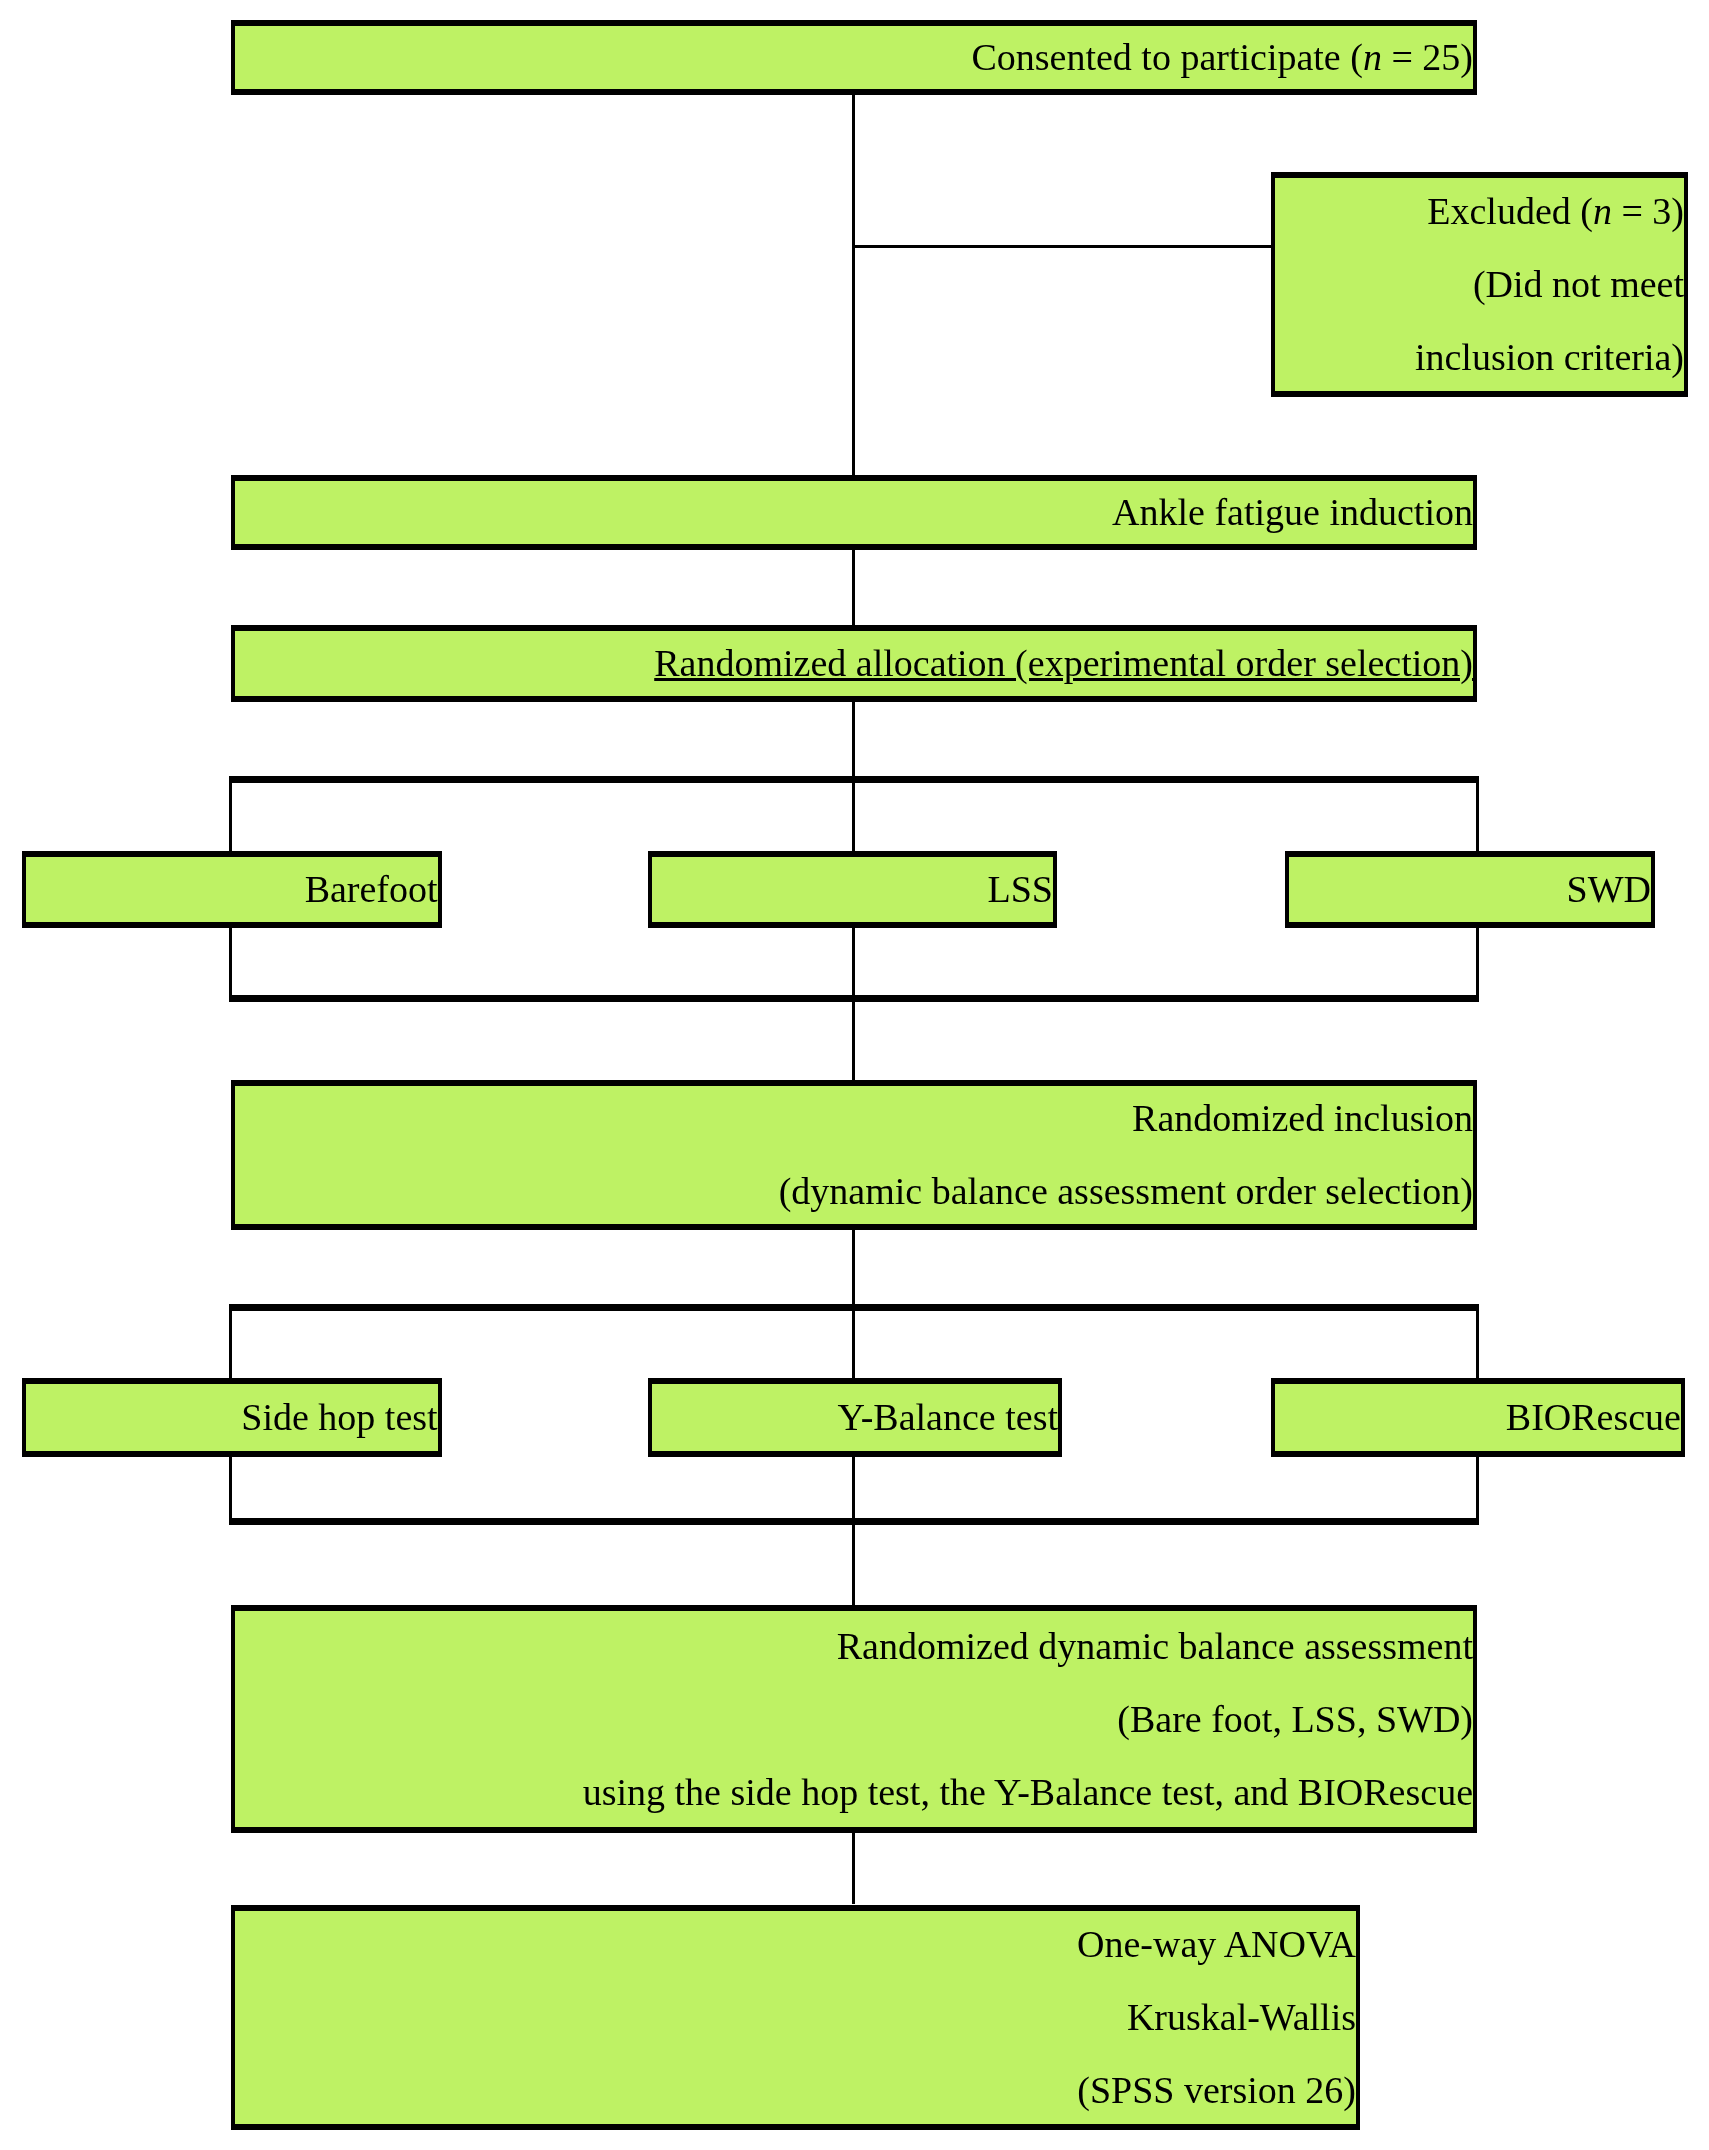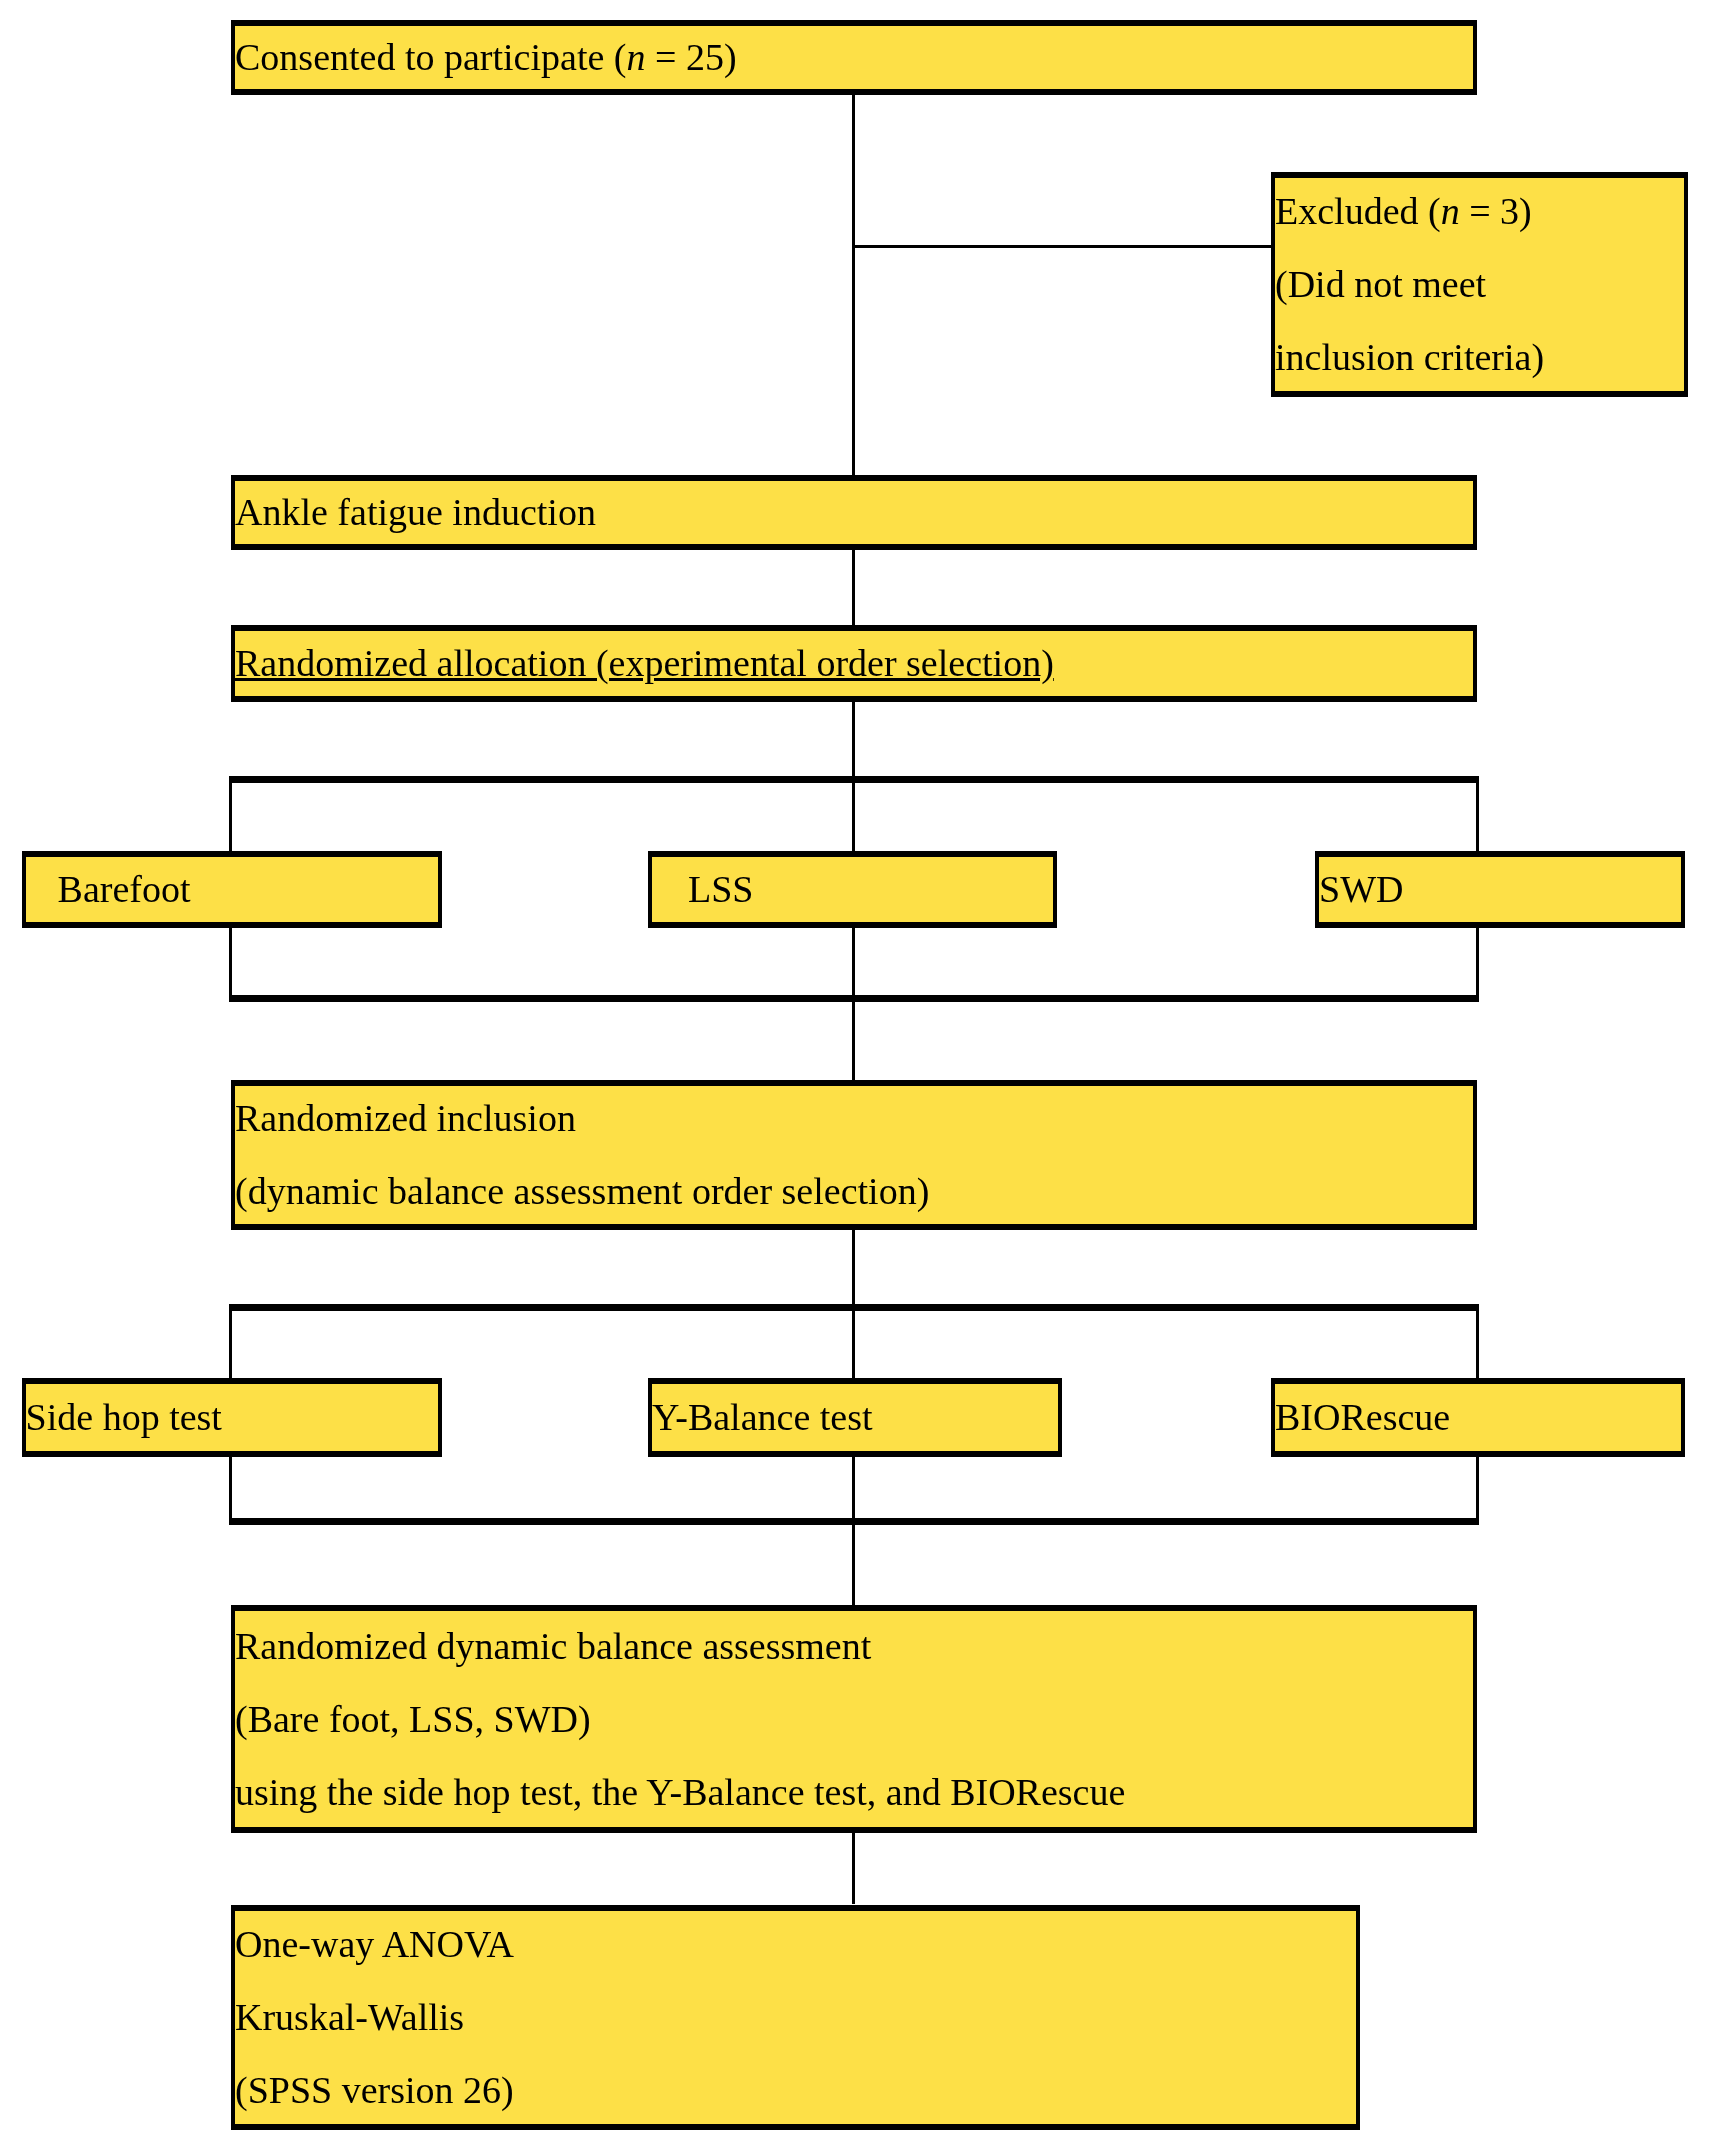--- a/index.html
+++ b/index.html
@@ -11,27 +11,27 @@
     position: relative;
     width: 1710px;
     height: 2151px;
     background: #ffffff;
     font-family: "Liberation Serif", "DejaVu Serif", serif;
     color: #000000;
   }
   .box {
     position: absolute;
     box-sizing: border-box;
-    background: #fde047;
+    background: #bef264;
     border-style: solid;
     border-color: #000000;
     border-width: 6.8px 4px;   
     display: flex;
     flex-direction: column;
-    align-items: flex-start;
+    align-items: flex-end;
     justify-content: center;
     text-align: center;
   }
   .box .line {
     font-size: 38px;
     line-height: 73px;
     white-space: nowrap;
     color: #000000;
   }
   .var { font-style: italic; }
@@ -67,21 +67,21 @@
   </div>
 
   <div class="box" style="left:21.6px; top:851px; width:420px; height:77px;padding-left:32px;">
     <div class="line">Barefoot</div>
   </div>
 
   <div class="box" style="left:648px; top:851px; width:409px; height:77px;padding-left:36px;">
     <div class="line">LSS</div>
   </div>
 
-  <div class="box" style="left:1315px; top:851px; width:370px; height:77px;">
+  <div class="box" style="left:1285px; top:851px; width:370px; height:77px;">
     <div class="line">SWD</div>
   </div>
 
   <div class="box" style="left:231px; top:1080px; width:1246px; height:150px;">
     <div class="line">Randomized inclusion</div>
     <div class="line">(dynamic balance assessment order selection)</div>
   </div>
 
   <div class="box" style="left:21.6px; top:1378px; width:420px; height:79px;">
     <div class="line">Side hop test</div>

